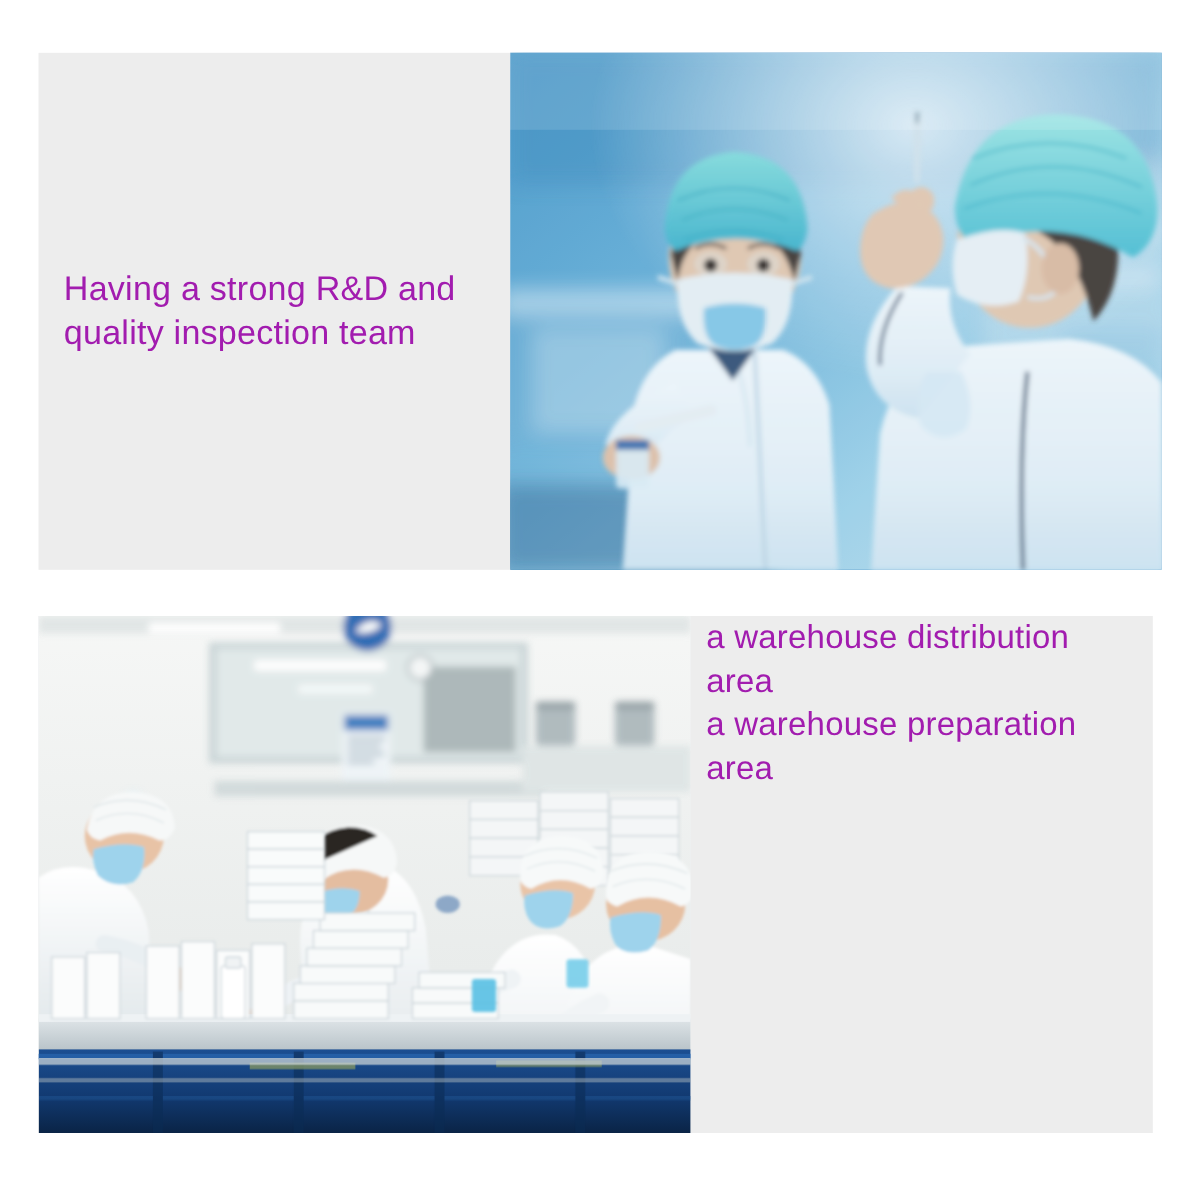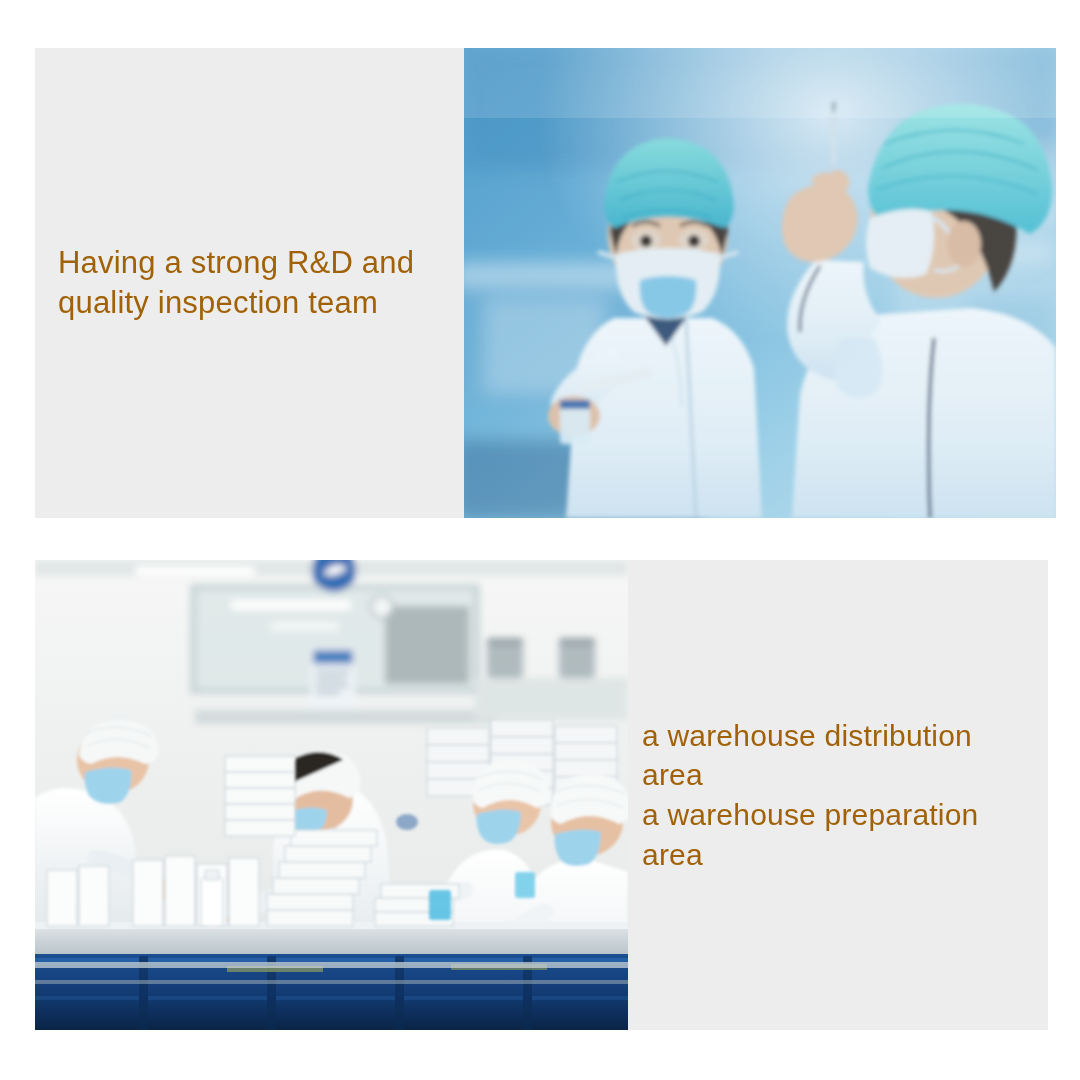--- a/index.html
+++ b/index.html
@@ -35,21 +35,21 @@
     top: 0;
     width: 429px;
     height: 470px;
     background: #ededed;
     display: flex;
     align-items: center;
   }
   .caption-text {
     padding-left: 23px;
     padding-right: 10px;
-    color: #a16207;
+    color: #a21caf;
     font-size: 31px;
     line-height: 1.28;
     letter-spacing: 0.2px;
     font-weight: 400;
     white-space: pre-line;
   }
   .section-one .photo-frame {
     position: absolute;
     left: 429px;
     top: 0;
@@ -68,21 +68,20 @@
     height: 470px;
   }
   .section-two .caption-panel {
     position: absolute;
     left: 593px;
     top: 0;
     width: 420px;
     height: 470px;
     background: #ededed;
     display: flex;
-    align-items: center;
   }
   .section-two .caption-text {
     padding-left: 14px;
     font-size: 30px;
     line-height: 1.32;
   }
   .section-two .photo-frame {
     position: absolute;
     left: 0;
     top: 0;

